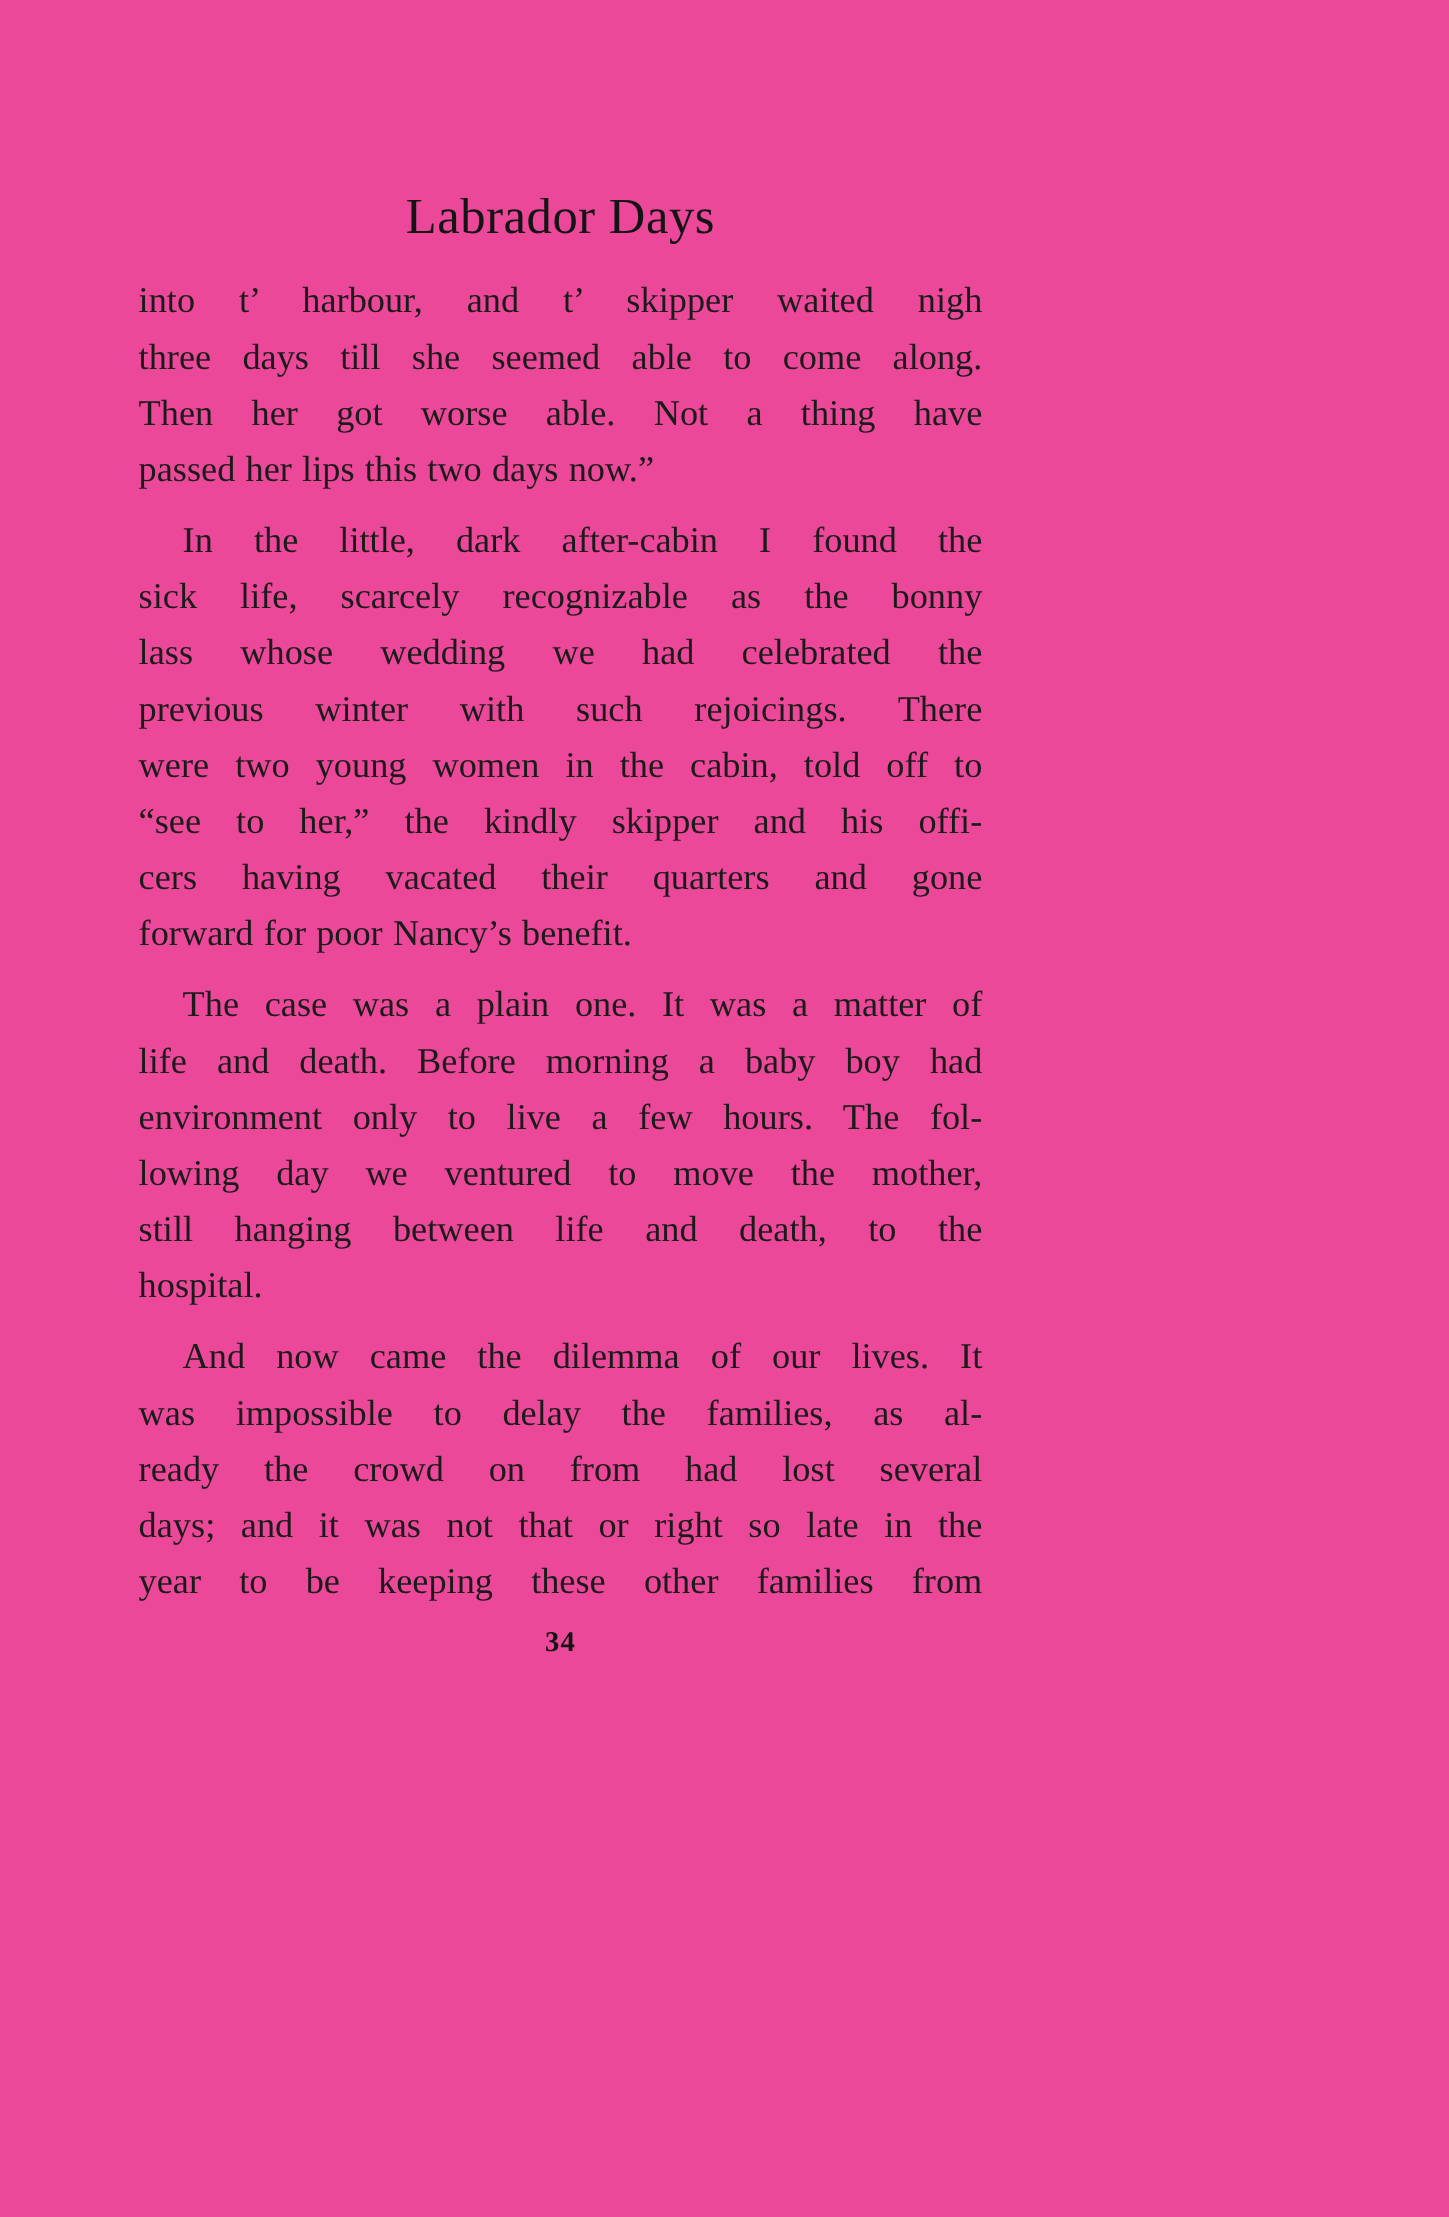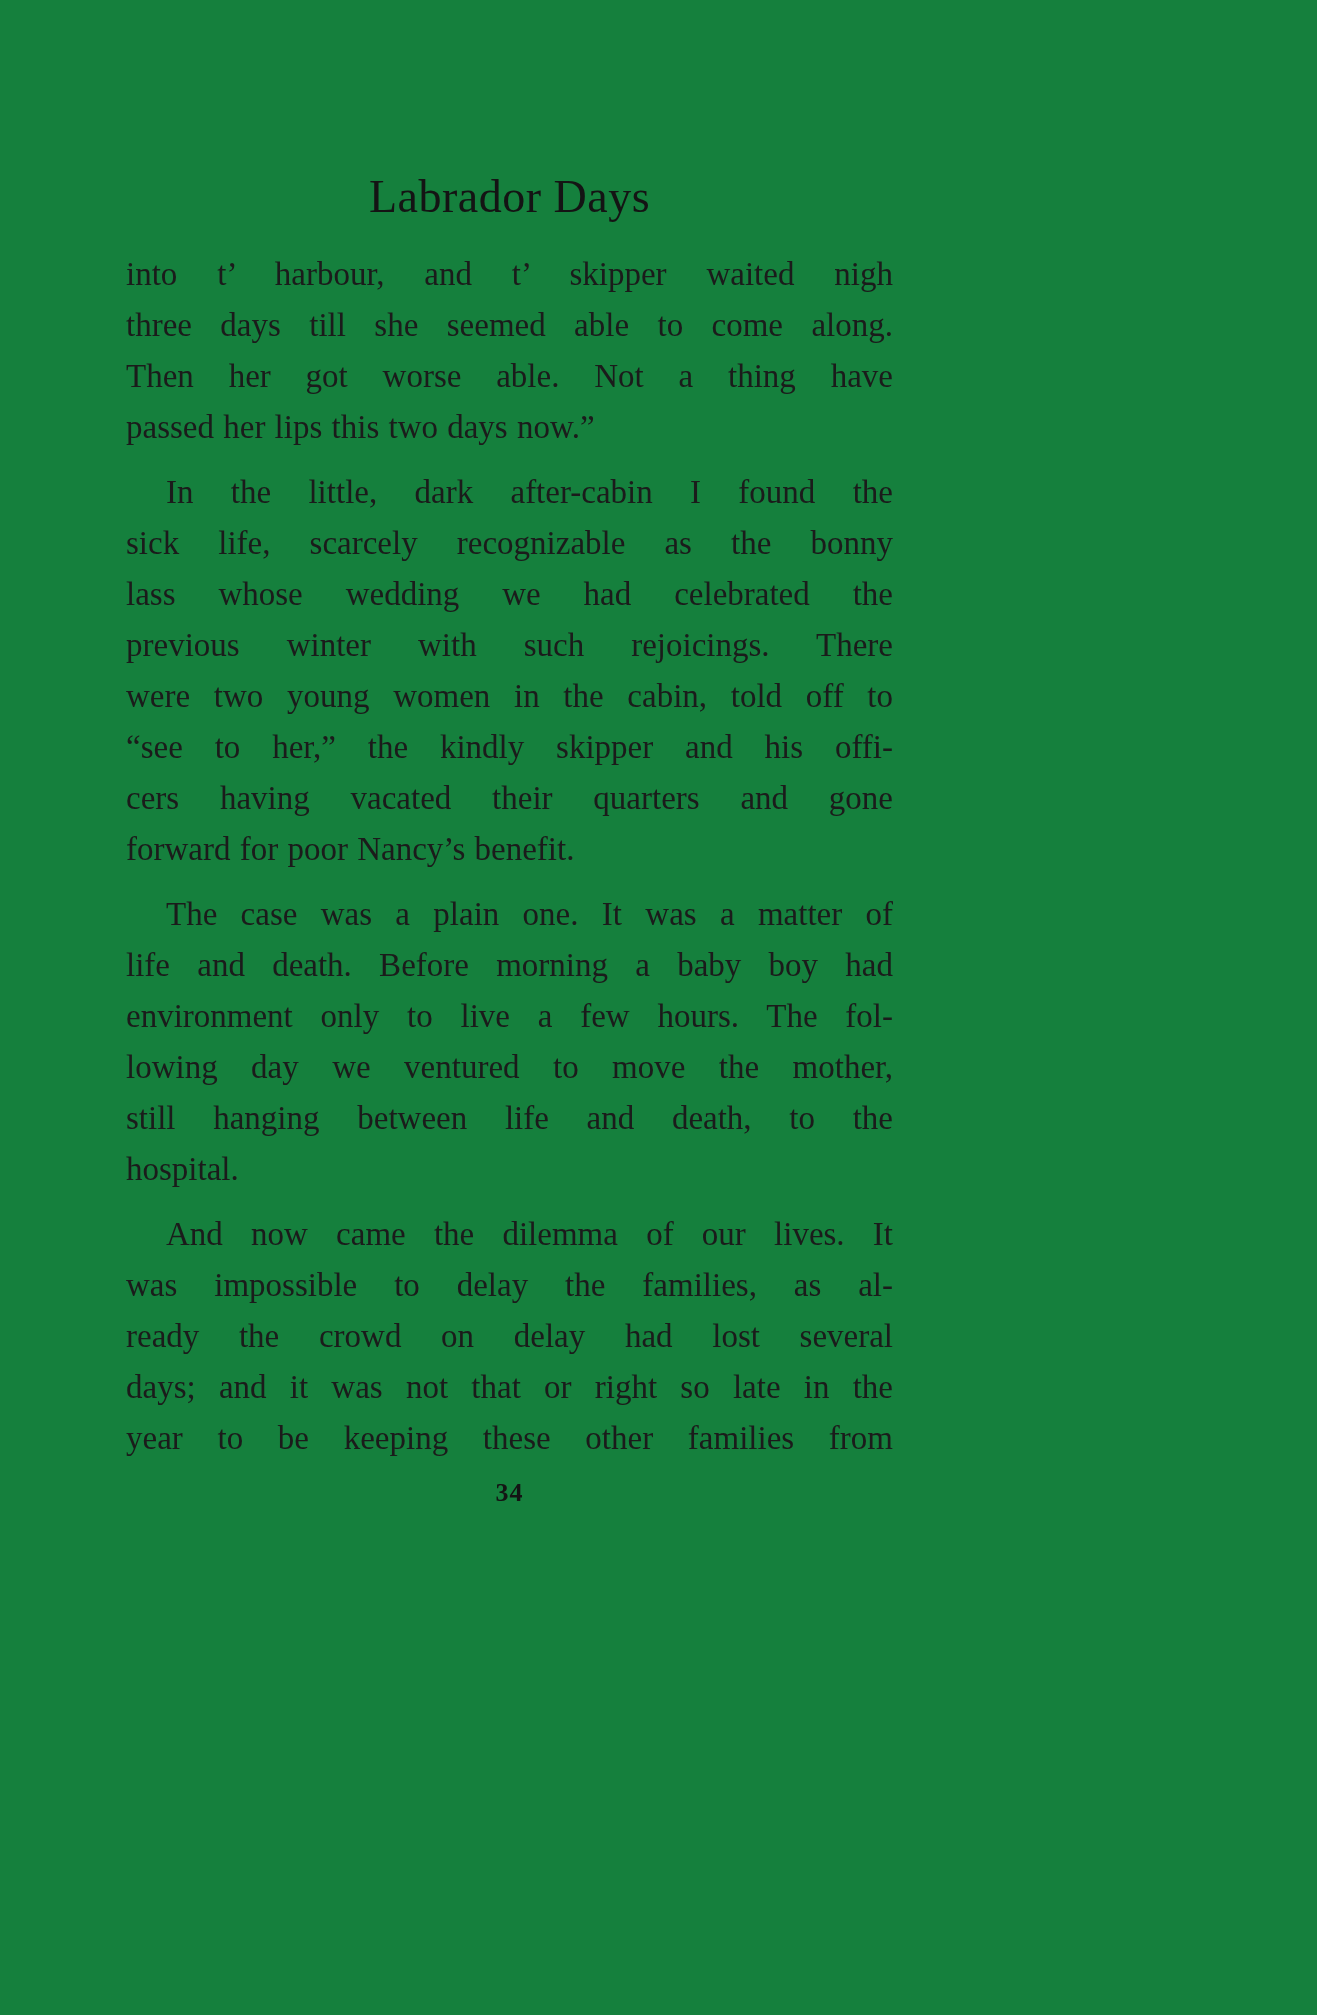--- a/index.html
+++ b/index.html
@@ -5,21 +5,21 @@
   html, body {
     margin: 0;
     padding: 0;
     background: #e8e8e6;
   }
   .page {
     position: relative;
     width: 1317px;
     height: 2015px;
     margin: 0 auto;
-    background: #15803d;
+    background: #ec4899;
     color: #1b1b1b;
     font-family: "Liberation Serif", "DejaVu Serif", serif;
     overflow: hidden;
   }
   .content {
     position: absolute;
     top: 170px;
     left: 112px;
     width: 795px;
   }
@@ -85,20 +85,20 @@
           <div class="line indented">The case was a plain one. It was a matter of</div>
           <div class="line">life and death. Before morning a baby boy had</div>
           <div class="line">environment only to live a few hours. The fol-</div>
           <div class="line">lowing day we ventured to move the mother,</div>
           <div class="line">still hanging between life and death, to the</div>
           <div class="line line-end">hospital.</div>
         </div>
         <div class="paragraph">
           <div class="line indented">And now came the dilemma of our lives. It</div>
           <div class="line">was impossible to delay the families, as al-</div>
-          <div class="line">ready the crowd on delay had lost several</div>
+          <div class="line">ready the crowd on from had lost several</div>
           <div class="line">days; and it was not that or right so late in the</div>
           <div class="line">year to be keeping these other families from</div>
         </div>
       </div>
     <div class="page-number">34</div>
   </div>
 </div>
 
 </body></html>

